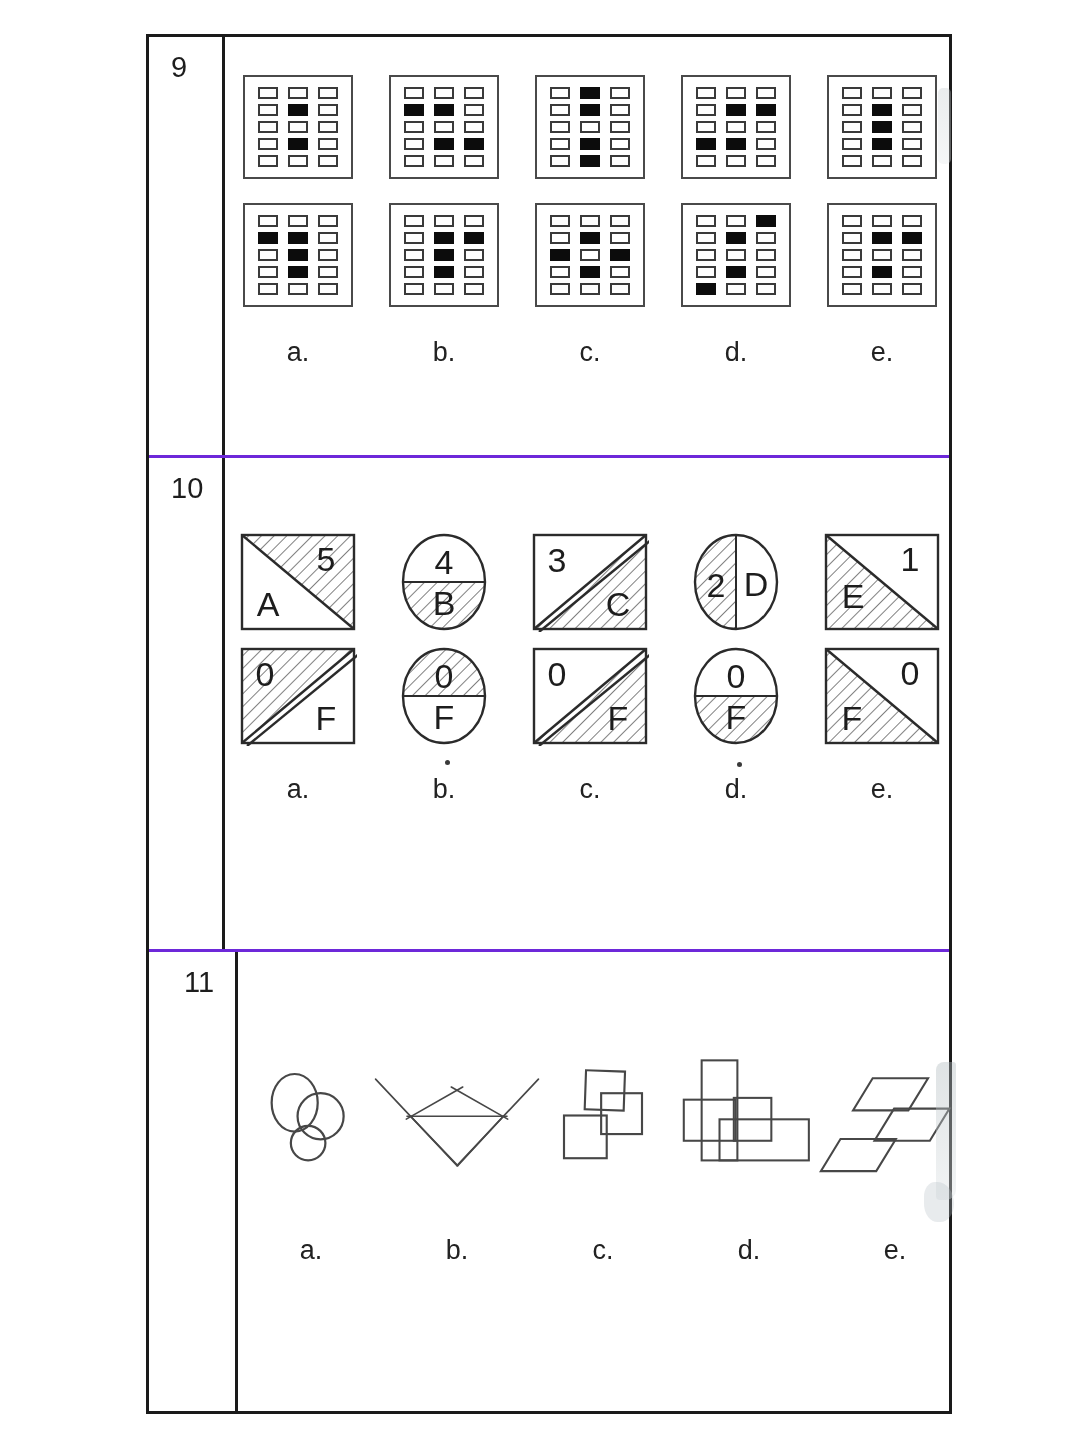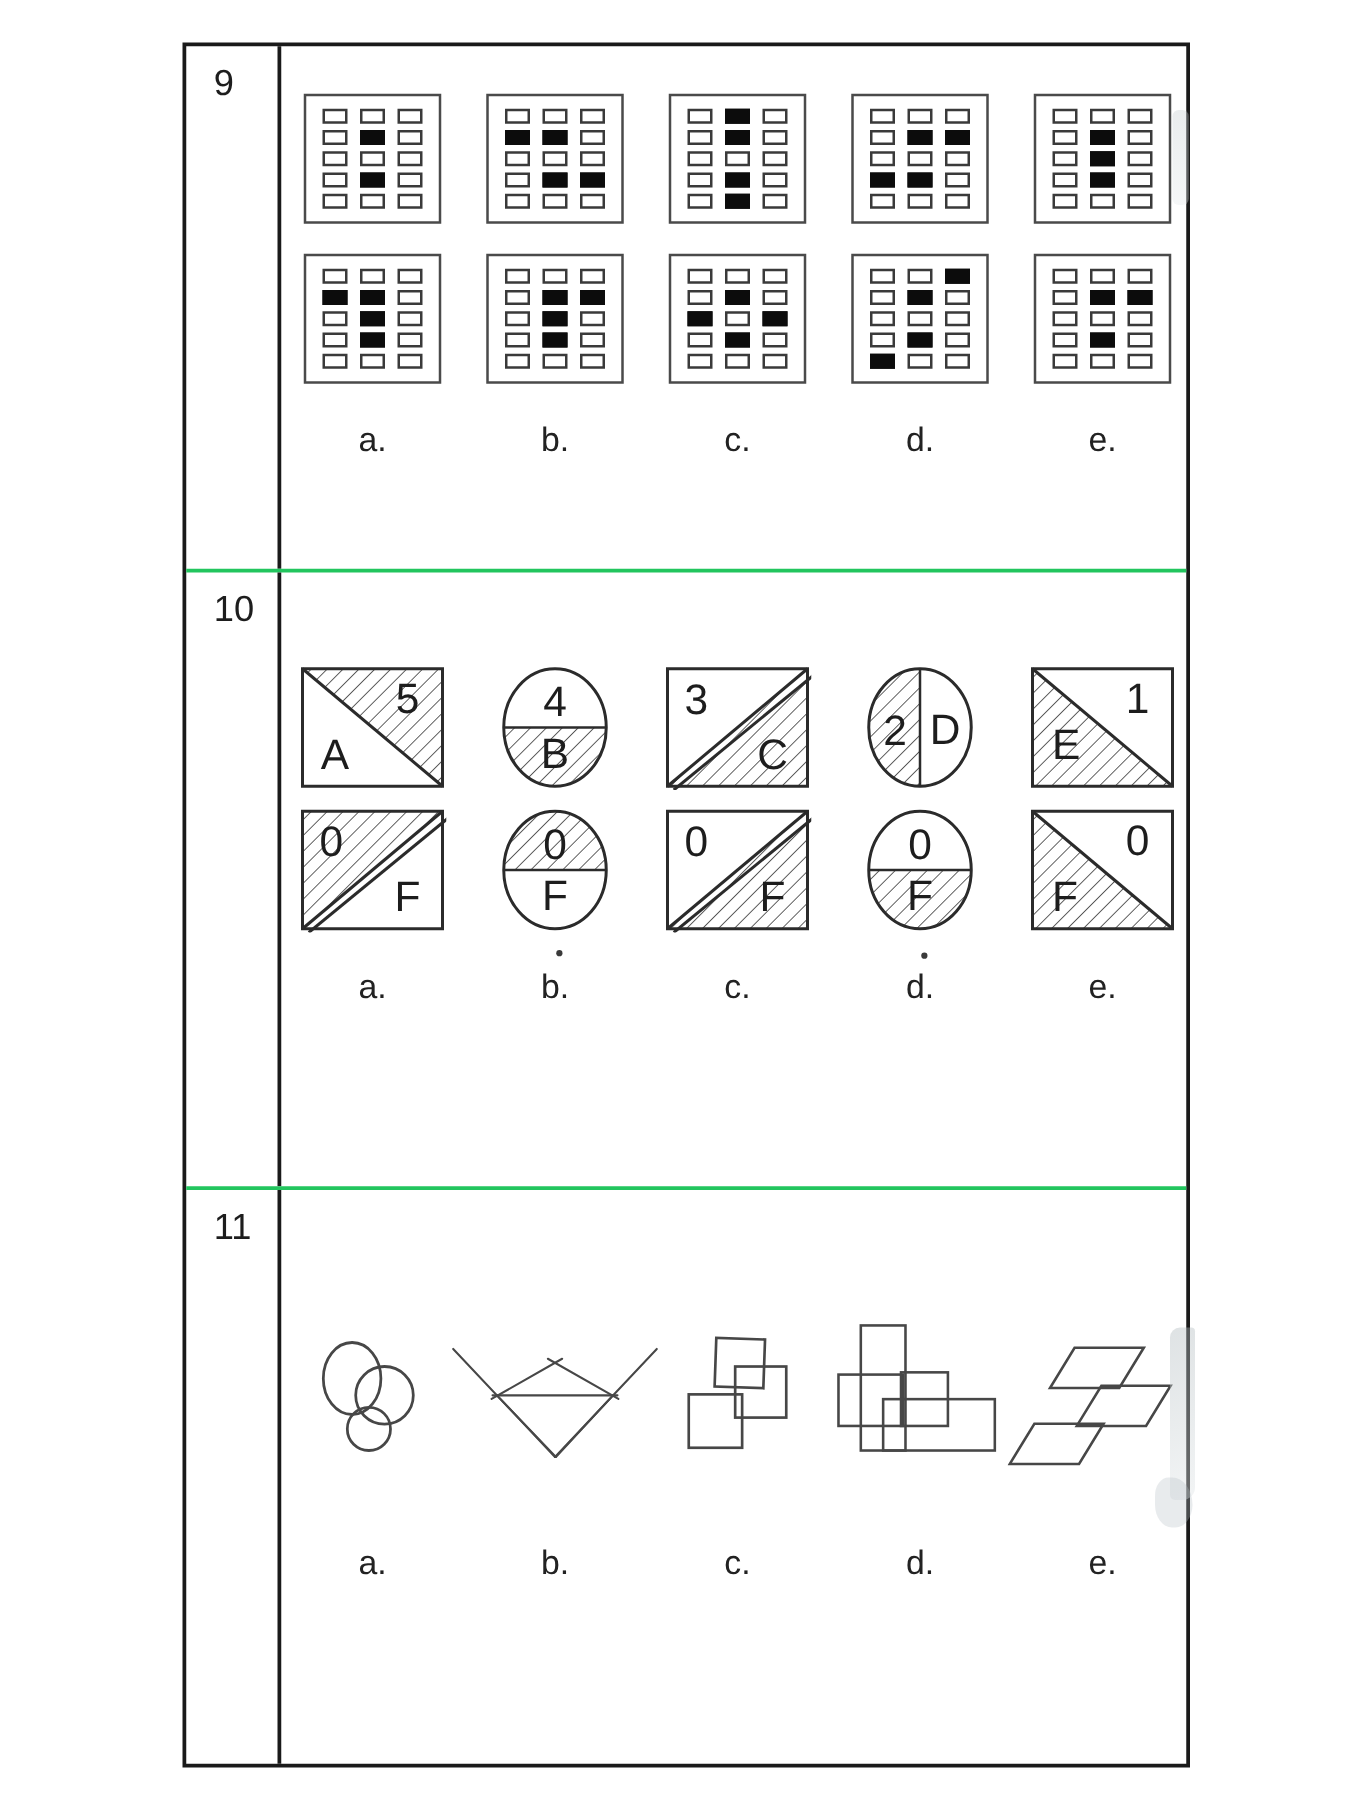--- a/index.html
+++ b/index.html
@@ -6,24 +6,24 @@
   html,body { background:#ffffff; }
   .page {
     position:relative; width:1080px; height:1452px; background:#ffffff;
     font-family:"Liberation Sans", sans-serif; color:#1d1d1d; overflow:hidden;
   }
   .qtable {
     position:absolute; left:146px; top:34px; width:806px; height:1380px;
     border:3px solid #1a1a1a; display:flex; flex-direction:column; background:#fff;
   }
   .qrow { display:flex; }
-  .qrow + .qrow { border-top:3px solid #22c55e; }
+  .qrow + .qrow { border-top:3px solid #6d28d9; }
   .qrow-9  { height:418px; }
   .qrow-10 { height:494px; }
-  .qrow-11 { height:465px; flex:1; }
+  .qrow-11 { height:465px; flex:1;padding-left:13px; }
   .qnum-cell {
     width:76px; border-right:3px solid #1a1a1a; font-size:29px;
     padding:14px 0 0 22px; flex:none;
   }
   .qcontent { flex:1; position:relative; overflow:visible; }
   .cols5 {
     display:grid; grid-template-columns:repeat(5,146px); justify-items:center;
     align-items:center; width:730px; margin-left:0px;
   }
   

